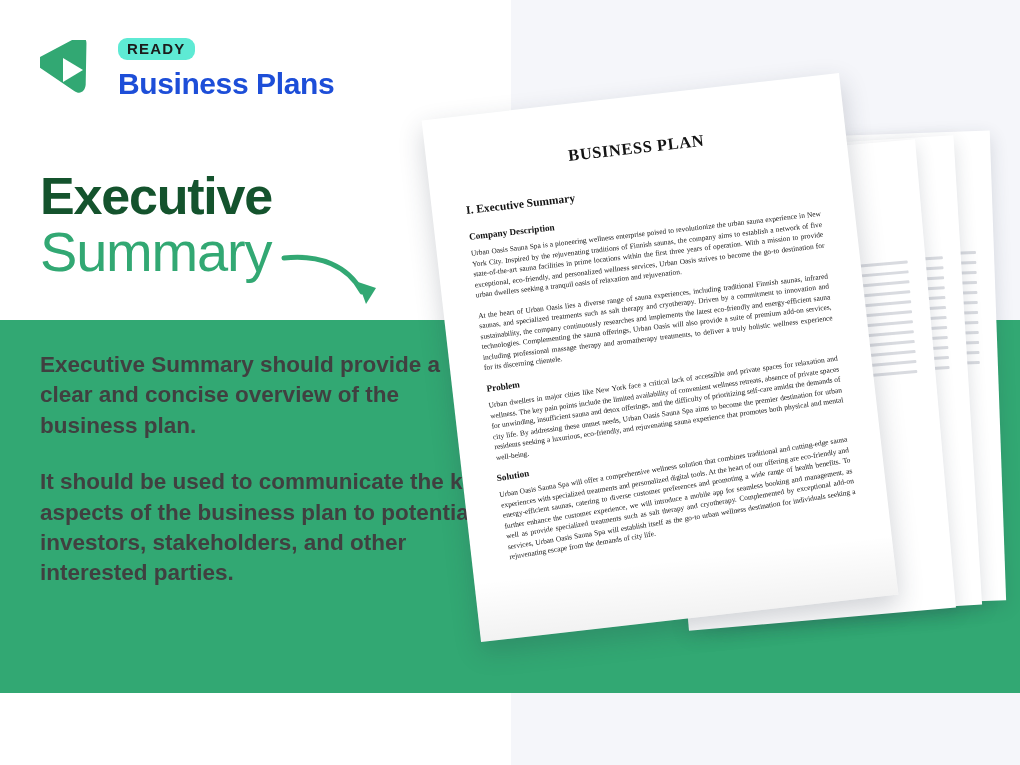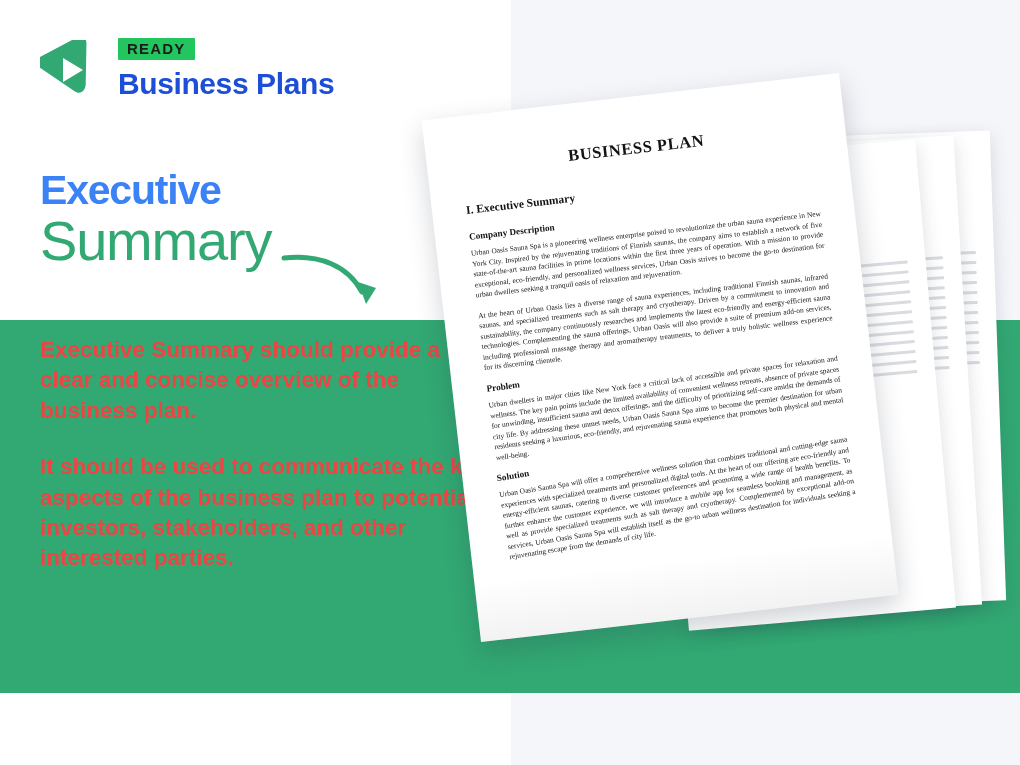--- a/index.html
+++ b/index.html
@@ -73,49 +73,49 @@
     height: 64px;
   }
   .logo-text {
     position: absolute;
     left: 78px;
     top: 0;
     width: 240px;
   }
   .logo-ready {
     display: inline-block;
-    background: #22c55e;
+    background: #5eead4;
     color: #1c1c1c;
     font-size: 15px;
     font-weight: bold;
     letter-spacing: 1.2px;
     padding: 3px 9px 4px 9px;
-    border-radius: 1px;
+    border-radius: 9px;
     line-height: 1;
   }
   .logo-name {
     margin-top: 7px;
     font-size: 30px;
     font-weight: bold;
     color: #1d4ed8;
     letter-spacing: -0.4px;
     line-height: 1.1;
   }
 
   
   .headline {
     position: absolute;
     left: 40px;
     top: 170px;
     width: 430px;
   }
   .headline-line1 {
-    font-size: 41px;
-    font-weight: bold;
-    color: #3b82f6;
+    font-size: 52px;
+    font-weight: bold;
+    color: #14532d;
     line-height: 1.02;
     letter-spacing: -1.2px;
   }
   .headline-line2 {
     font-size: 56px;
     font-weight: normal;
     color: #32a873;
     line-height: 1.02;
     letter-spacing: -1.2px;
   }
@@ -125,23 +125,23 @@
     left: 280px;
     top: 252px;
     width: 110px;
     height: 70px;
   }
 
   
   .body-copy {
     position: absolute;
     left: 40px;
-    top: 335px;
+    top: 350px;
     width: 450px;
-    color: #ef4444;
+    color: #404040;
   }
   .body-copy p {
     margin: 0 0 26px 0;
     font-size: 22.5px;
     line-height: 1.35;
     font-weight: bold;
   }
   .body-copy p:last-child {
     margin-bottom: 0;
   }

